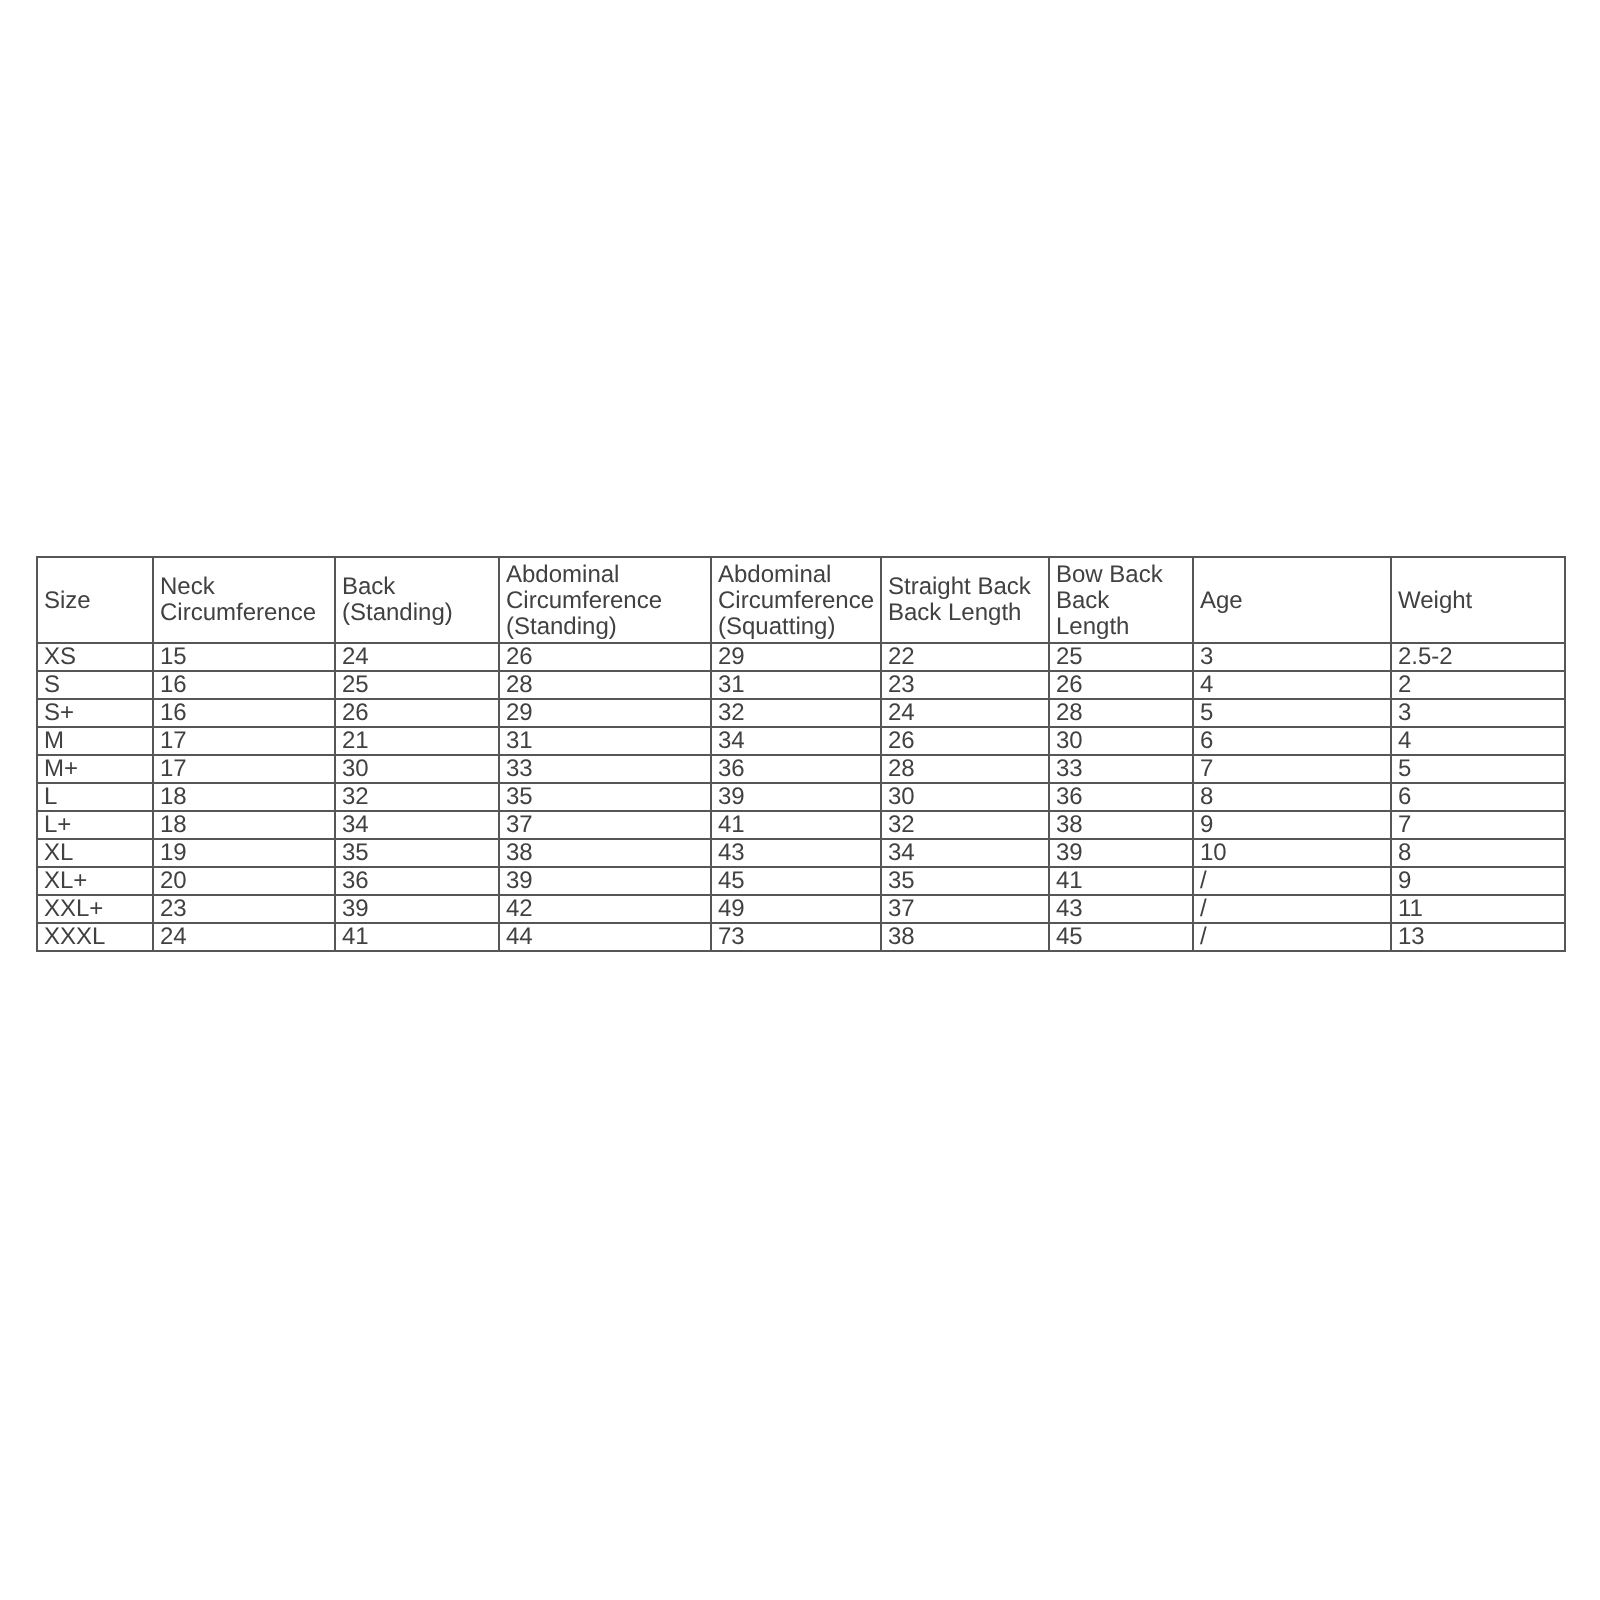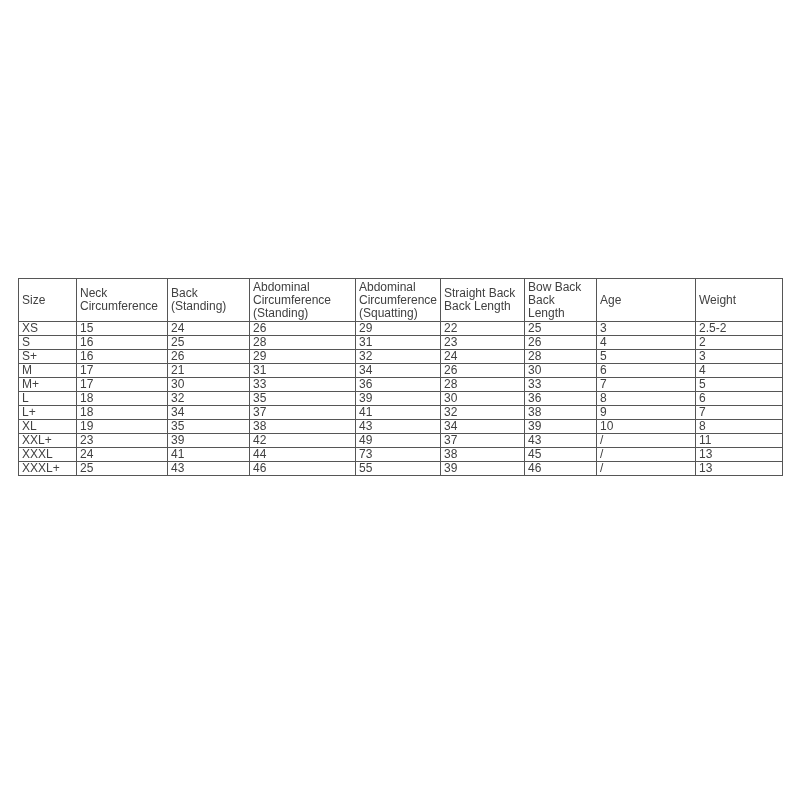--- a/index.html
+++ b/index.html
@@ -162,20 +162,31 @@
           <td>19</td>
           <td>35</td>
           <td>38</td>
           <td>43</td>
           <td>34</td>
           <td>39</td>
           <td>10</td>
           <td>8</td>
         </tr>
         <tr>
+          <td>XL+</td>
+          <td>20</td>
+          <td>36</td>
+          <td>39</td>
+          <td>45</td>
+          <td>35</td>
+          <td>41</td>
+          <td>/</td>
+          <td>9</td>
+        </tr>
+        <tr>
           <td>XXL+</td>
           <td>23</td>
           <td>39</td>
           <td>42</td>
           <td>49</td>
           <td>37</td>
           <td>43</td>
           <td>/</td>
           <td>11</td>
         </tr>
@@ -183,26 +194,15 @@
           <td>XXXL</td>
           <td>24</td>
           <td>41</td>
           <td>44</td>
           <td>73</td>
           <td>38</td>
           <td>45</td>
           <td>/</td>
           <td>13</td>
         </tr>
-        <tr>
-          <td>XXXL+</td>
-          <td>25</td>
-          <td>43</td>
-          <td>46</td>
-          <td>55</td>
-          <td>39</td>
-          <td>46</td>
-          <td>/</td>
-          <td>13</td>
-        </tr>
       </tbody>
   </table>
 </div>
 
 </body></html>

